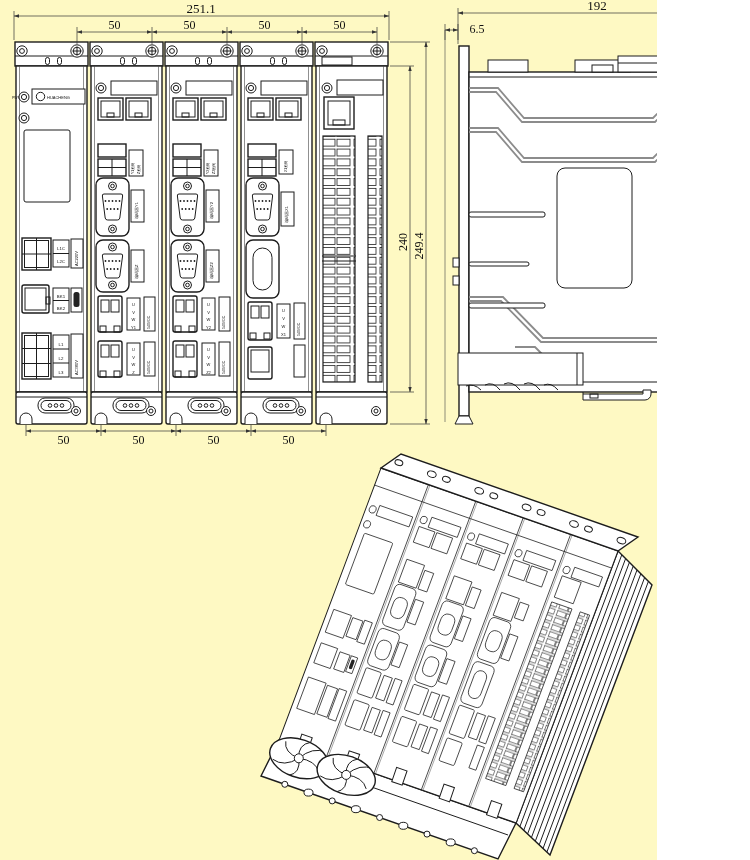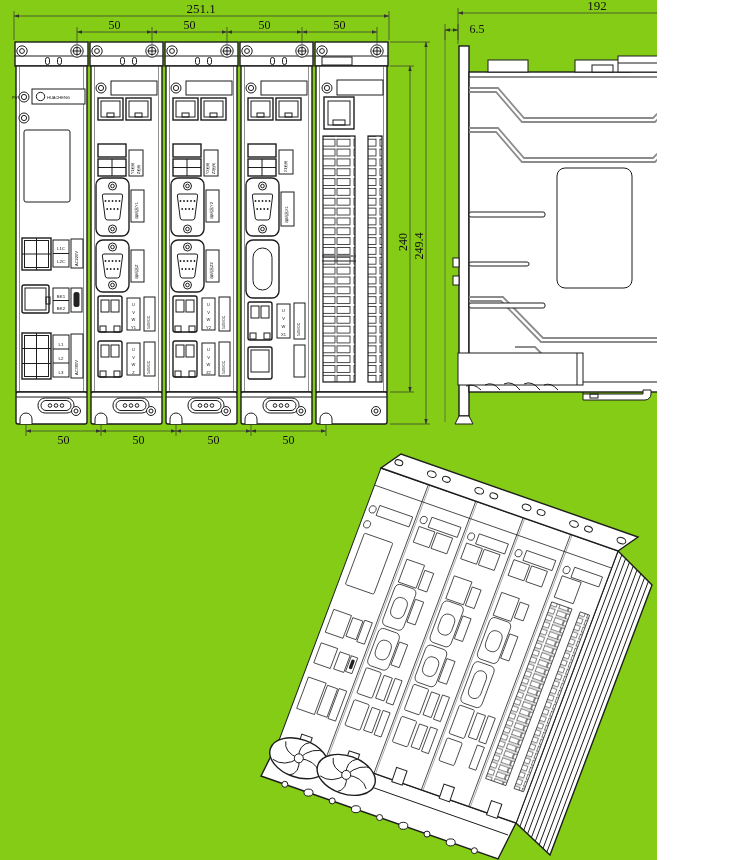--- a/index.html
+++ b/index.html
@@ -1,16 +1,16 @@
 <!DOCTYPE html>
 <html><head>
 <meta charset="utf-8">
 <style>
   html,body{margin:0;padding:0;background:#fff;}
-  #canvas{position:relative;width:657px;height:860px;background:#84cc16;overflow:hidden;
+  #canvas{position:relative;width:657px;height:860px;background:#fef9c3;overflow:hidden;
           font-family:"Liberation Sans",sans-serif;}
   svg{position:absolute;display:block;}
   #front-view{left:0;top:0;}
   #side-view{left:440px;top:0;}
   #iso-view{left:250px;top:450px;}
   .k{stroke:#1d1d1d;stroke-width:1;fill:none}
   .kf{stroke:#1d1d1d;stroke-width:1;fill:#fff}
   .kt{stroke:#1d1d1d;stroke-width:1.4;fill:#fff}
   .thin{stroke:#444;stroke-width:.6;fill:none}
   .g{stroke:#8c8c8c;stroke-width:1.8;fill:none}

